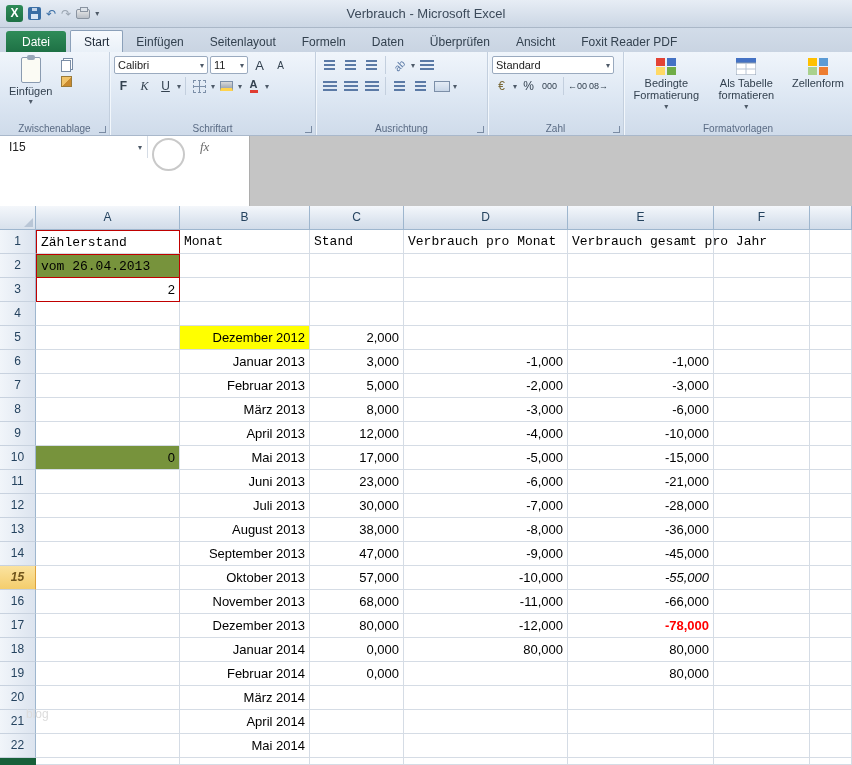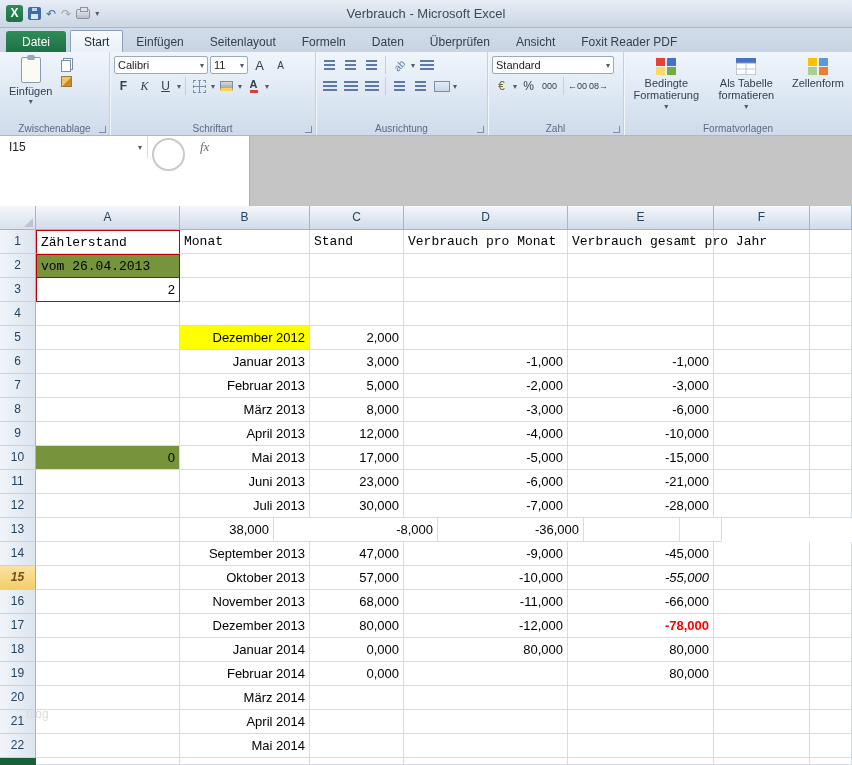--- a/index.html
+++ b/index.html
@@ -434,20 +434,21 @@
           <div class="cell al-r" style="width: 130px;">Juli 2013</div>
           <div class="cell al-r" style="width: 94px;">30,000</div>
           <div class="cell al-r" style="width: 164px;">-7,000</div>
           <div class="cell al-r" style="width: 146px;">-28,000</div>
           <div class="cell al-r" style="width: 96px;"></div>
           <div class="cell al-r" style="width: 42px;"></div>
         </div>
         <div class="grid-row">
           <div class="rowhead">13</div>
           <div class="cell al-r" style="width: 144px;"></div>
+          <div class="cell al-r" style="width: 130px;">August 2013</div>
           <div class="cell al-r" style="width: 94px;">38,000</div>
           <div class="cell al-r" style="width: 164px;">-8,000</div>
           <div class="cell al-r" style="width: 146px;">-36,000</div>
           <div class="cell al-r" style="width: 96px;"></div>
           <div class="cell al-r" style="width: 42px;"></div>
         </div>
         <div class="grid-row">
           <div class="rowhead">14</div>
           <div class="cell al-r" style="width: 144px;"></div>
           <div class="cell al-r" style="width: 130px;">September 2013</div>

